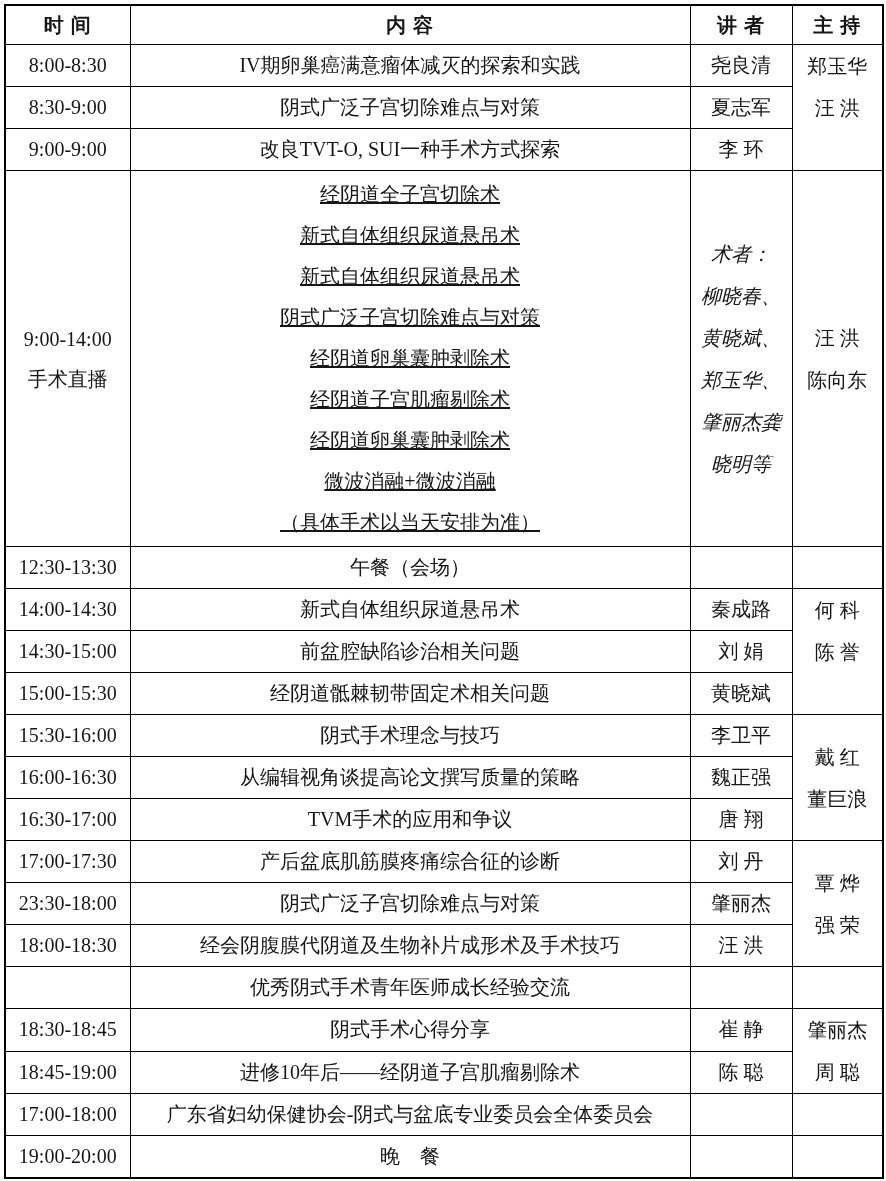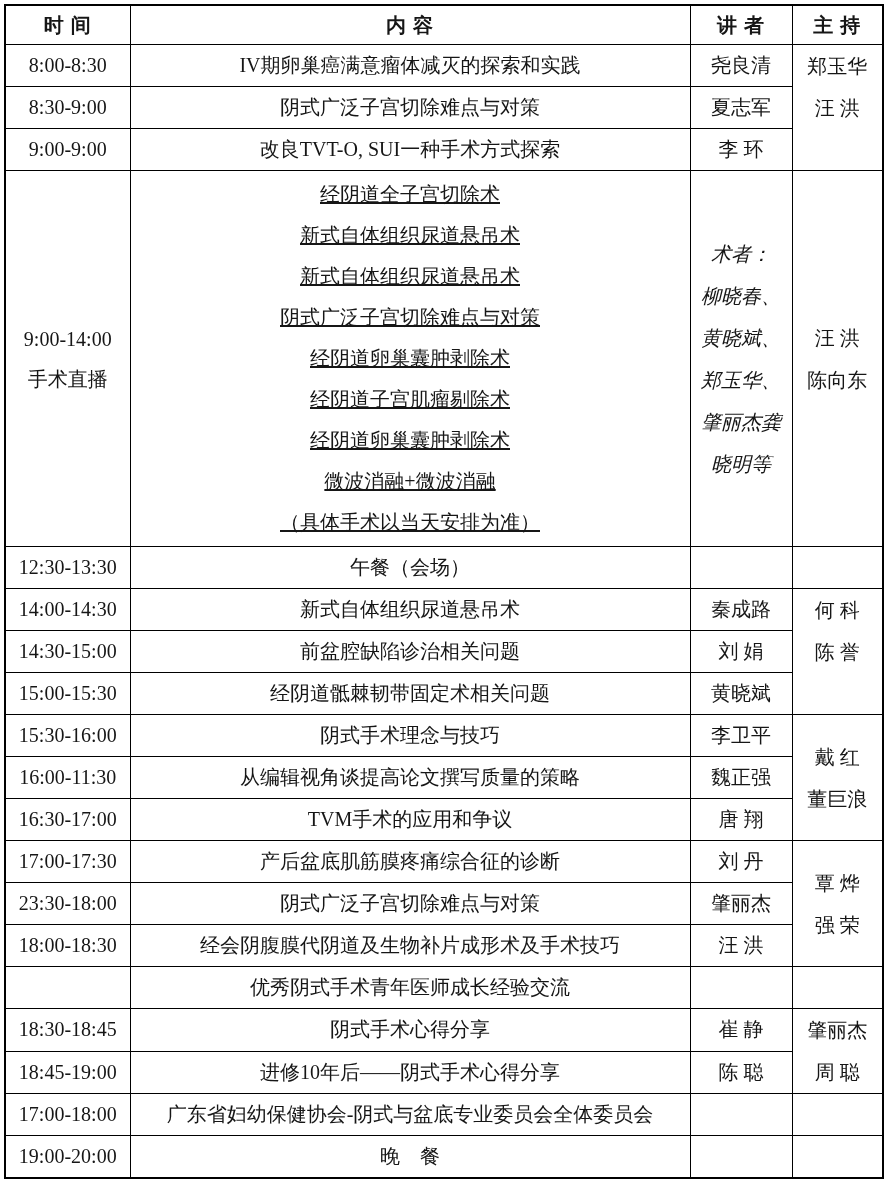--- a/index.html
+++ b/index.html
@@ -145,21 +145,21 @@
     <td>15:30-16:00</td>
     <td>阴式手术理念与技巧</td>
     <td>李卫平</td>
     <td rowspan="3">
       <div class="hln">戴 红</div>
       <div class="hln">董巨浪</div>
     </td>
   </tr>
 
   <tr class="r">
-    <td>16:00-11:30</td>
+    <td>16:00-16:30</td>
     <td>从编辑视角谈提高论文撰写质量的策略</td>
     <td>魏正强</td>
   </tr>
 
   <tr class="r">
     <td>16:30-17:00</td>
     <td>TVM手术的应用和争议</td>
     <td>唐 翔</td>
   </tr>
 
@@ -197,21 +197,21 @@
     <td>阴式手术心得分享</td>
     <td>崔 静</td>
     <td rowspan="2">
       <div class="hln">肇丽杰</div>
       <div class="hln">周 聪</div>
     </td>
   </tr>
 
   <tr class="r">
     <td>18:45-19:00</td>
-    <td>进修10年后——阴式手术心得分享</td>
+    <td>进修10年后——经阴道子宫肌瘤剔除术</td>
     <td>陈 聪</td>
   </tr>
 
   <tr class="r">
     <td>17:00-18:00</td>
     <td>广东省妇幼保健协会-阴式与盆底专业委员会全体委员会</td>
     <td></td>
     <td></td>
   </tr>
 

